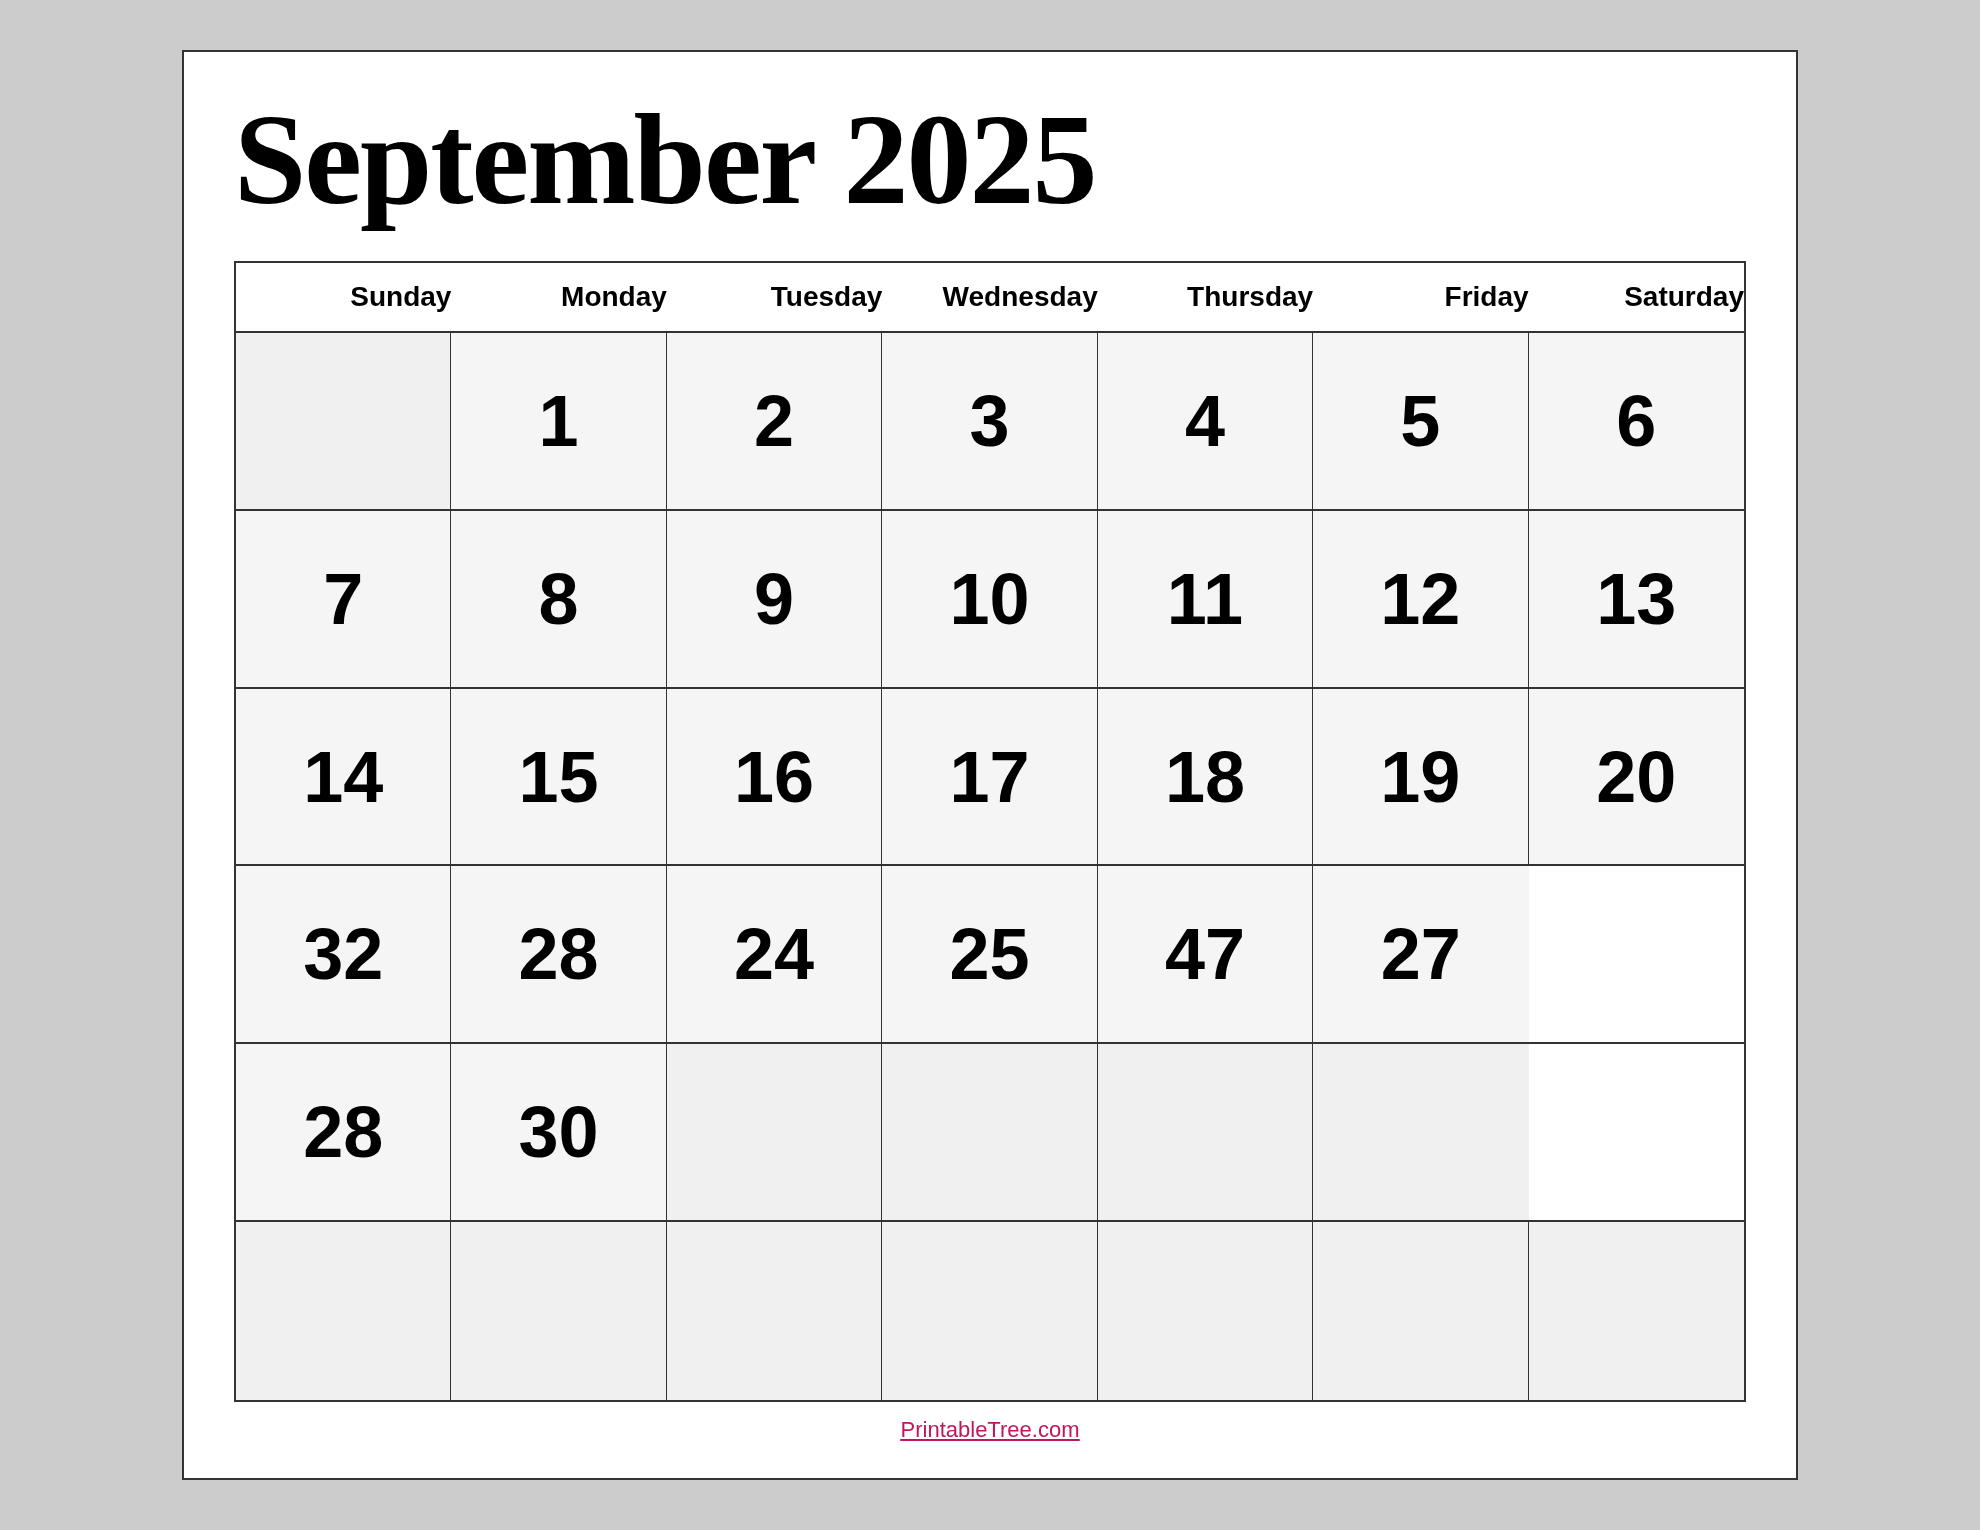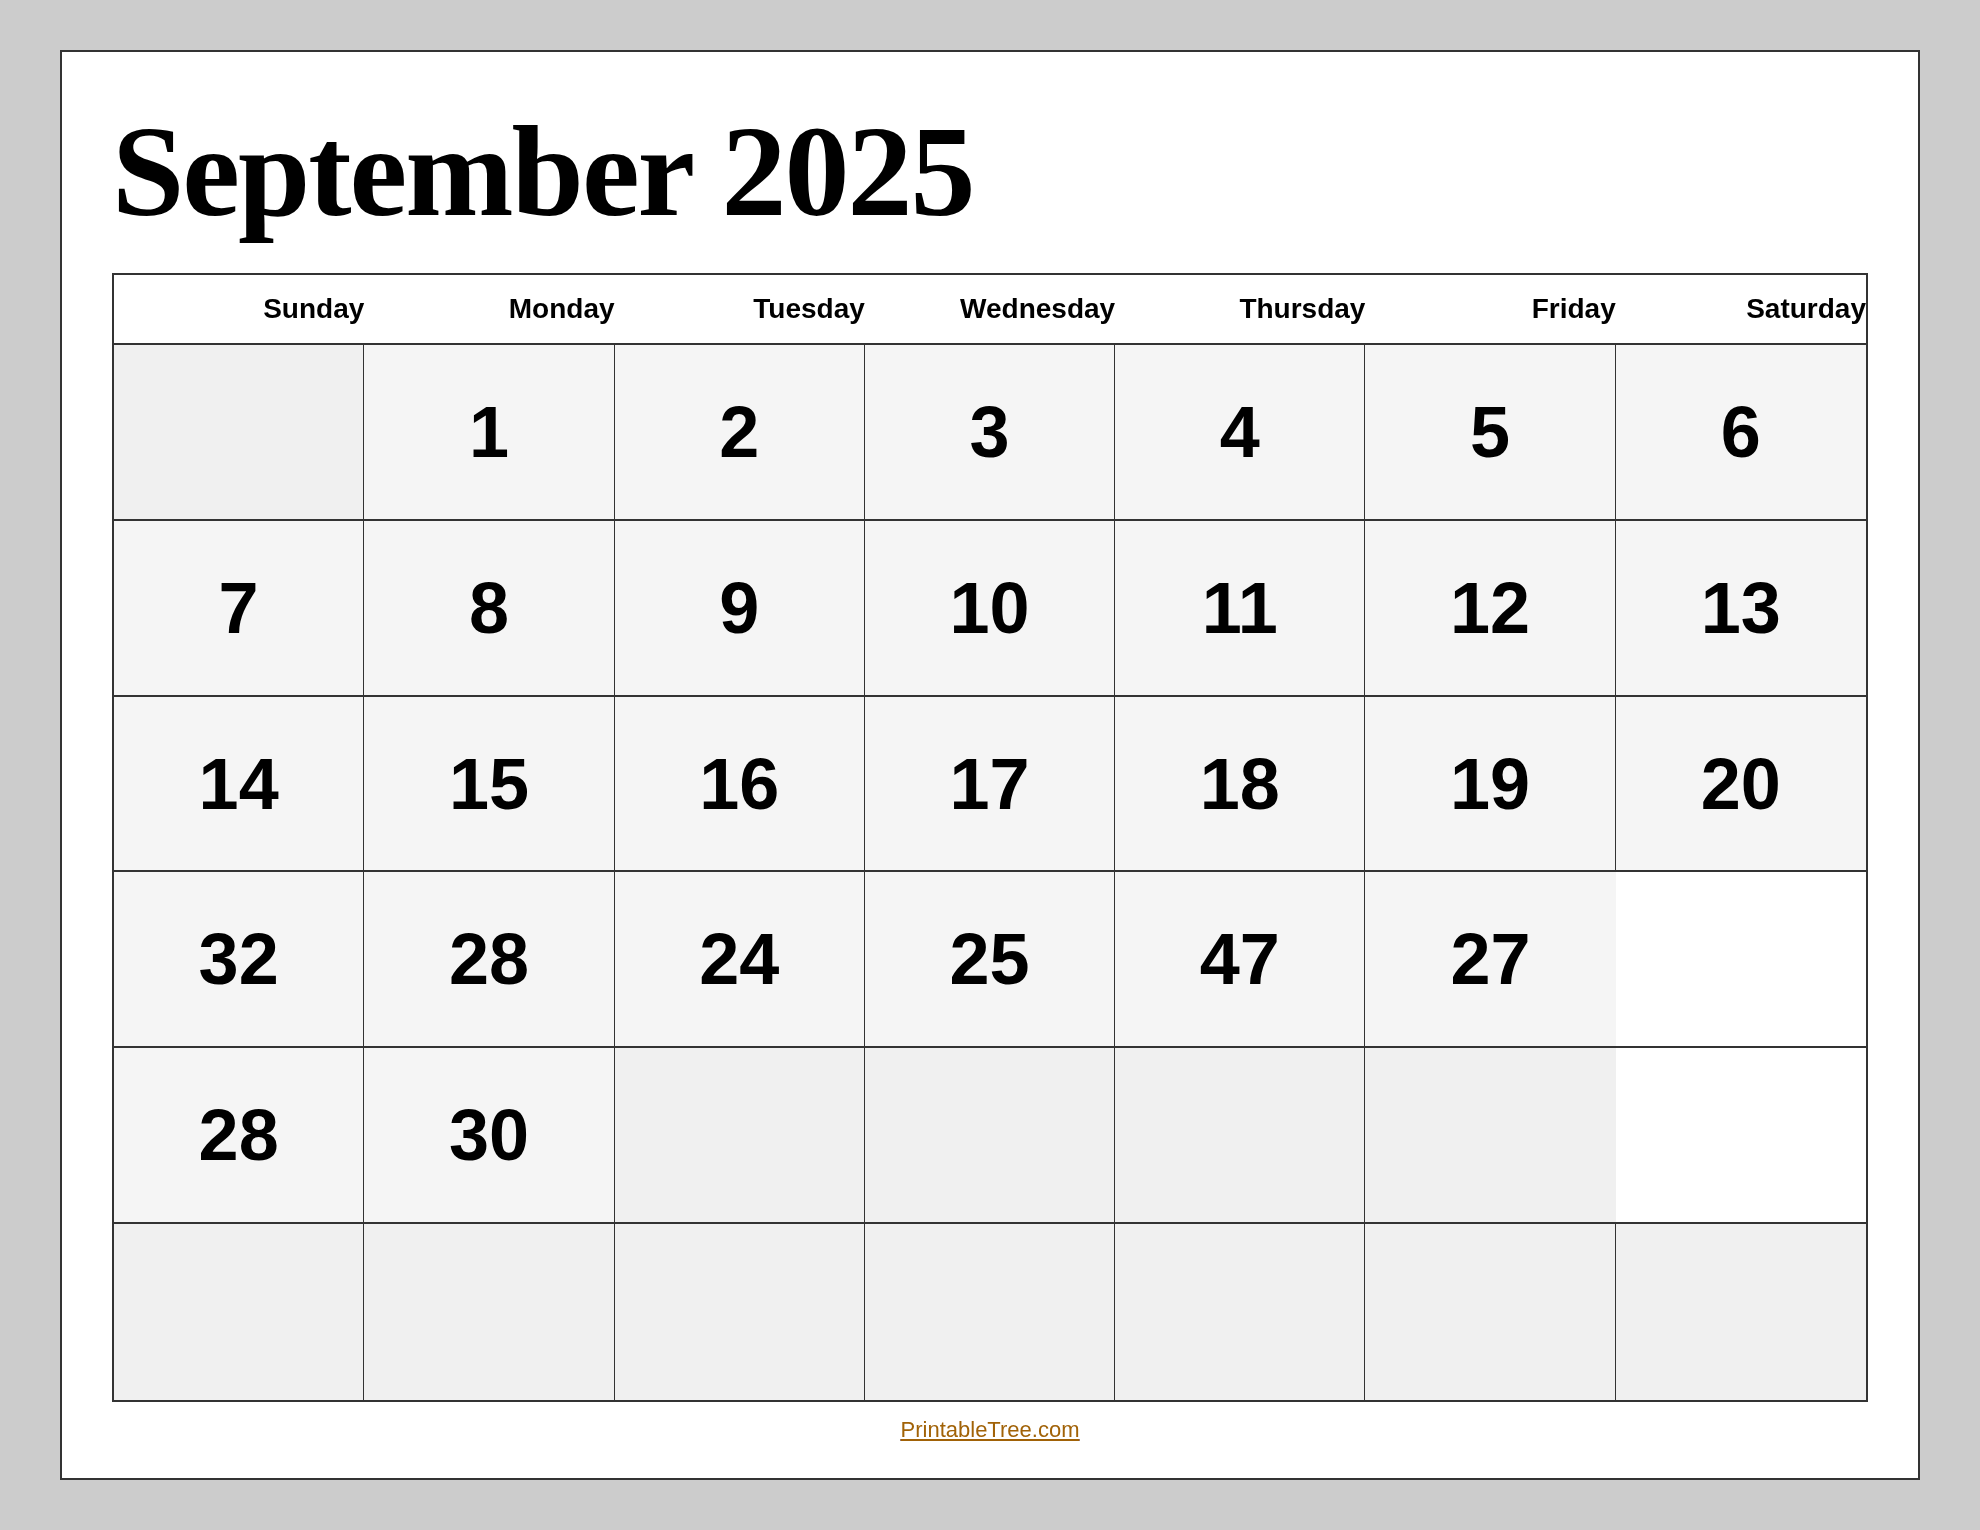--- a/index.html
+++ b/index.html
@@ -12,24 +12,24 @@
       background: #ccc;
       display: flex;
       justify-content: center;
       align-items: center;
       min-height: 100vh;
       font-family: Georgia, 'Times New Roman', serif;
     }
 
     .calendar-page {
       background: #fff;
-      width: 1860px;
+      width: 1616px;
       min-height: 1430px;
       border: 2px solid #333;
-      padding: 48px 50px 30px 50px;
+      padding: 36px 50px 30px 50px;
       position: relative;
       display: flex;
       flex-direction: column;
     }
 
     .calendar-title {
       font-size: 130px;
       font-weight: 900;
       font-family: 'Georgia', serif;
       letter-spacing: -2px;
@@ -111,21 +111,21 @@
     .footer {
       text-align: center;
       padding: 15px 0 5px 0;
       font-size: 22px;
       color: #1a0dab;
       text-decoration: underline;
       font-family: Arial, sans-serif;
     }
 
     .footer a {
-      color: #a16207;
+      color: #be185d;
       text-decoration: underline;
       margin-top: 16px;
     }
   </style>
 </head>
 <body>
 
 <div class="calendar-page">
   <h1 class="calendar-title">September 2025</h1>
 

